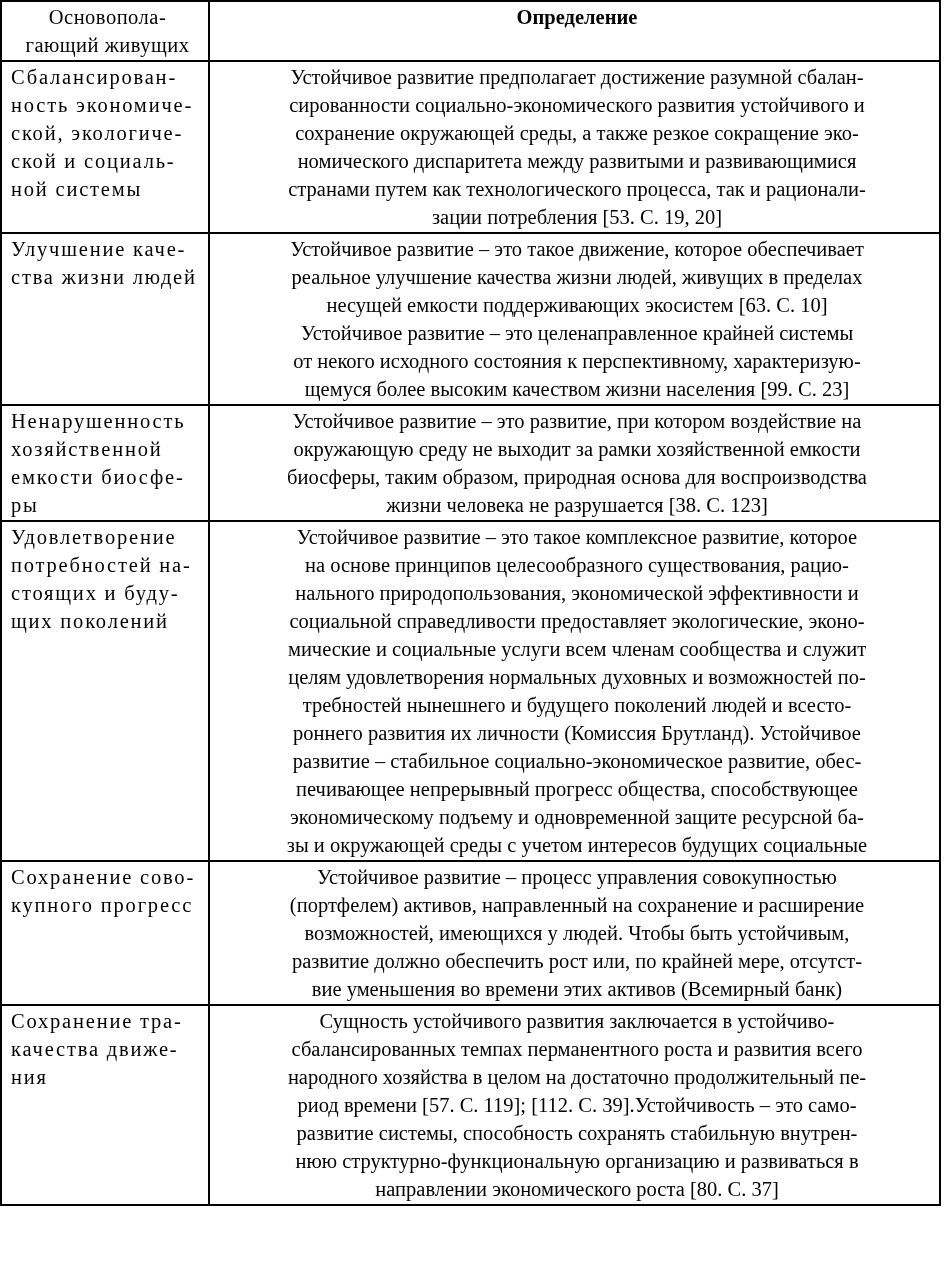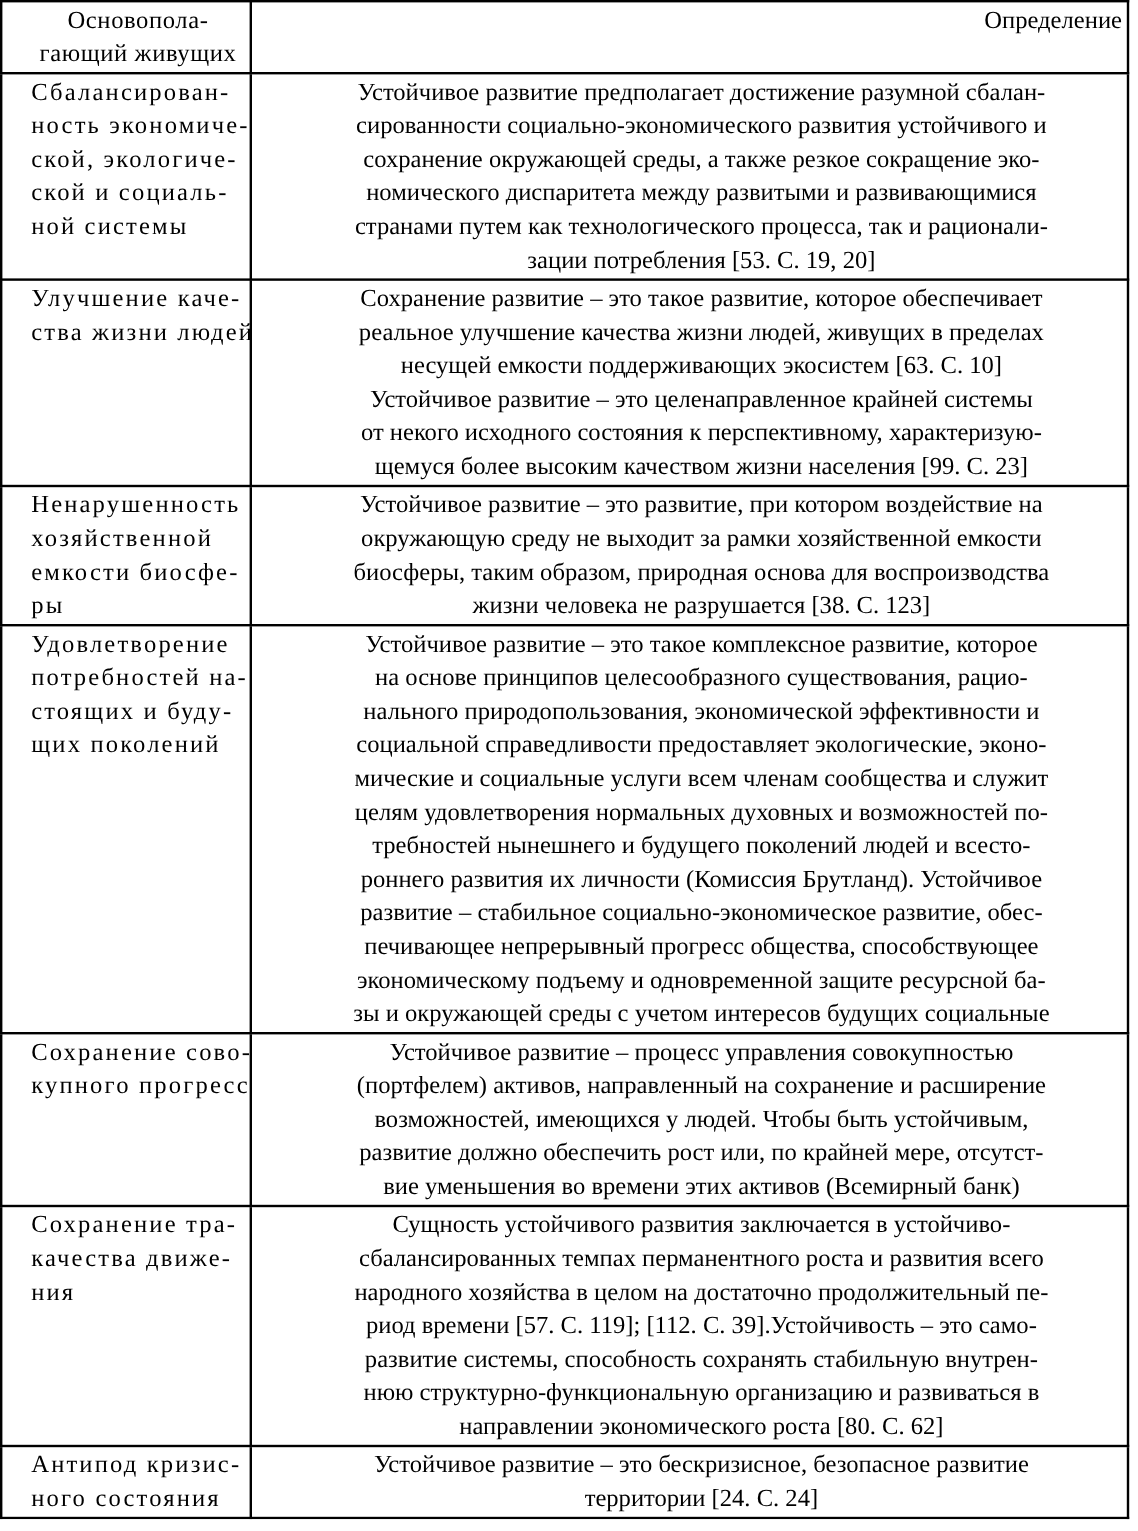--- a/index.html
+++ b/index.html
@@ -17,36 +17,37 @@
     table-layout: fixed;
     width: 941px;
     margin: 0;
   }
   .def-table th, .def-table td {
     border: 2px solid #000000;
     vertical-align: top;
     font-weight: normal;
     font-size: 20.5px;
     line-height: 28px;
-    padding: 1px 4px 1px 24px;
+    padding: 1px 4px 1px 9px;
   }
   .line {
     white-space: nowrap;
   }
   
   .feature-cell .line,
   .header-feature .line {
     letter-spacing: 1.8px;
   }
   .header-feature .line {
     text-align: center;
     letter-spacing: 0.5px;
   }
   .header-definition .line {
-    text-align: right;
+    text-align: center;
+    font-weight: bold;
   }
   .definition-cell {
     padding-left: 12px;
     padding-right: 4px;
     text-align: center;
   }
 </style>
 </head>
 <body>
 
@@ -83,21 +84,21 @@
           <div class="line">странами путем как технологического процесса, так и  рационали-</div>
           <div class="line">зации потребления [53. С. 19, 20]</div>
         </td>
       </tr>
       <tr>
         <td class="feature-cell">
           <div class="line">Улучшение каче-</div>
           <div class="line">ства жизни людей</div>
         </td>
         <td class="definition-cell">
-          <div class="line">Сохранение развитие – это такое развитие, которое обеспечивает</div>
+          <div class="line">Устойчивое развитие – это такое движение, которое обеспечивает</div>
           <div class="line">реальное улучшение качества жизни людей, живущих в пределах</div>
           <div class="line">несущей емкости поддерживающих экосистем [63. С. 10]</div>
           <div class="line">Устойчивое развитие – это целенаправленное крайней системы</div>
           <div class="line">от некого исходного состояния к перспективному, характеризую-</div>
           <div class="line">щемуся более высоким качеством жизни населения [99. С. 23]</div>
         </td>
       </tr>
       <tr>
         <td class="feature-cell">
           <div class="line">Ненарушенность</div>
@@ -153,27 +154,17 @@
           <div class="line">качества движе-</div>
           <div class="line">ния</div>
         </td>
         <td class="definition-cell">
           <div class="line">Сущность устойчивого развития заключается в устойчиво-</div>
           <div class="line">сбалансированных темпах перманентного роста и развития всего</div>
           <div class="line">народного хозяйства в целом на достаточно продолжительный пе-</div>
           <div class="line">риод времени [57. С. 119]; [112. С. 39].Устойчивость – это  само-</div>
           <div class="line">развитие системы, способность сохранять стабильную внутрен-</div>
           <div class="line">нюю структурно-функциональную организацию и развиваться в</div>
-          <div class="line">направлении экономического роста [80. С. 62]</div>
-        </td>
-      </tr>
-      <tr>
-        <td class="feature-cell">
-          <div class="line">Антипод кризис-</div>
-          <div class="line">ного состояния</div>
-        </td>
-        <td class="definition-cell">
-          <div class="line">Устойчивое развитие – это бескризисное, безопасное развитие</div>
-          <div class="line">территории [24. С. 24]</div>
+          <div class="line">направлении экономического роста [80. С. 37]</div>
         </td>
       </tr>
     </tbody>
 </table>
 
 </body></html>

